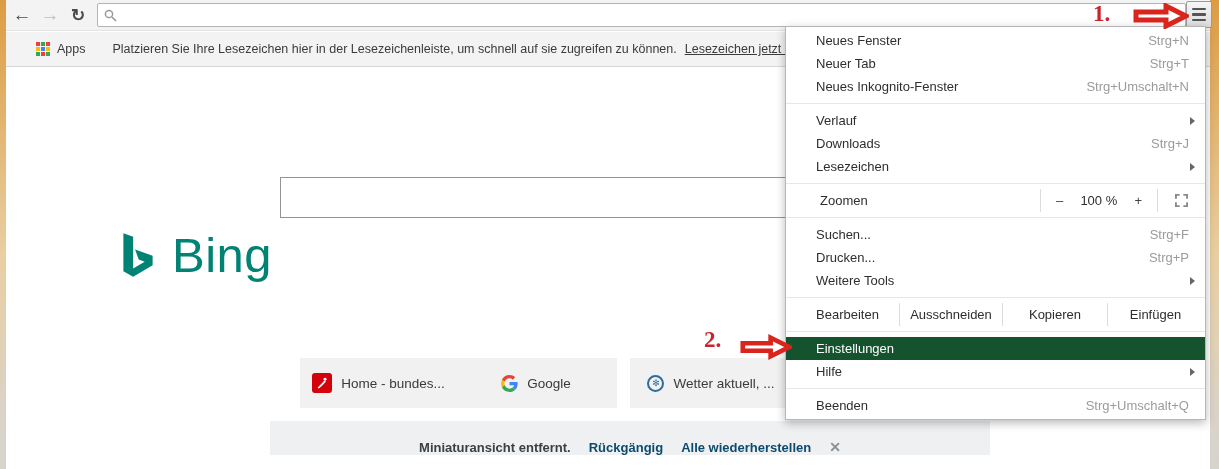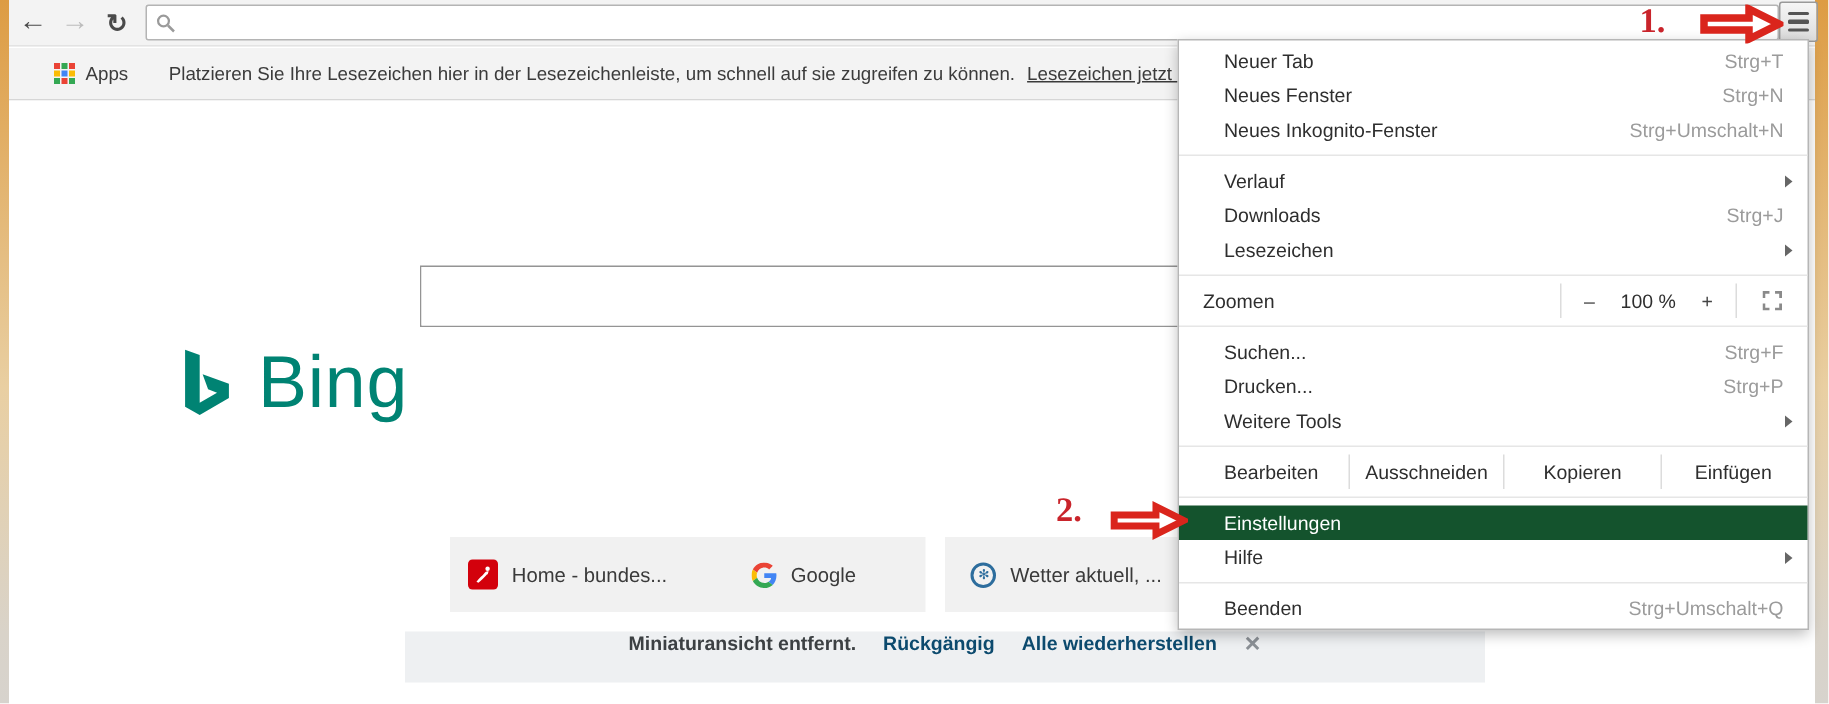--- a/index.html
+++ b/index.html
@@ -44,36 +44,36 @@
   .tile { position:absolute; top:291px; height:50px; background:#f1f1f1; display:flex; align-items:center; justify-content:center; gap:9px;
           font-size:13.5px; color:#3a3a3a; }
   .tile1 { left:274px; width:157px;margin-left:20px; }
   .tile2 { left:449px; width:162px; }
   .tile3 { left:624px; width:162px; }
   .bundesliga { width:20px; height:20px; background:#d3010c; border-radius:3px; display:flex; align-items:center; justify-content:center; }
   .weathericon { width:17px; height:17px; border:2px solid #2d6d9d; border-radius:50%; color:#2d6d9d; font-size:9px;
                  display:flex; align-items:center; justify-content:center; }
 
   .notifbar { position:absolute; left:264px; top:354px; width:720px; height:34px; background:#eef0f2;
-              display:flex; align-items:flex-start; justify-content:center; gap:18px; font-size:13px; }
+              display:flex; align-items:flex-end; justify-content:center; gap:18px; font-size:13px; }
   .notif-msg { font-weight:bold; color:#3c4043; }
   .notif-link { color:#0c4a6e; font-weight:600; cursor:pointer; }
   .notif-close { color:#8b9096; font-weight:bold; font-size:14px; cursor:pointer; }
 
   
   .menu { left:785px; top:26px; width:421px; background:#fff; border:1px solid #b6b6b6;
           box-shadow:0 3px 9px rgba(0,0,0,0.28); z-index:10; padding:2px 0; font-size:13px; color:#2e2e2e; }
   .mi { height:23px; display:flex; align-items:center; padding:0 16px 0 30px; }
   .mi .shortcut { margin-left:auto; color:#9b9b9b; }
   .mi .subarrow { margin-left:auto; width:0; height:0; border-left:5px solid #666; border-top:4px solid transparent; border-bottom:4px solid transparent; margin-right:-6px; }
   .msep { height:1px; background:#e6e6e6; margin:5px 0; }
   .vline { width:1px; background:#dcdcdc; align-self:stretch; }
 
   .zoomrow { height:23px; display:flex; align-items:stretch; }
-  .zoomrow .zlabel { width:254px; display:flex; align-items:center; padding-left:16px; }
+  .zoomrow .zlabel { width:254px; display:flex; align-items:center; padding-left:34px; }
   .zoomrow .zctrls { width:116px; display:flex; align-items:center; justify-content:space-between; padding:0 15px; }
   .zoomrow .zbtn { color:#444; cursor:pointer; }
   .zoomrow .zval { color:#2e2e2e;text-align:center; }
   .zoomrow .zfull { width:47px; display:flex; align-items:center; justify-content:center; cursor:pointer; }
 
   .editrow { height:23px; display:flex; align-items:stretch; }
   .editrow .ecell { display:flex; align-items:center; justify-content:center; }
   .editrow .ecell.first { width:113px; justify-content:flex-start; padding-left:30px; }
   .editrow .c2 { width:102px; } .editrow .c3 { width:104px; } .editrow .c4 { width:95px; }
 
@@ -167,26 +167,26 @@
   <div class="notifbar">
     <span class="notif-msg">Miniaturansicht entfernt.</span>
     <span class="notif-link">Rückgängig</span>
     <span class="notif-link">Alle wiederherstellen</span>
     <span class="notif-close">✕</span>
   </div>
 </div>
 
 <div class="abs menu">
   <div class="mi">
+    <span>Neues Fenster</span>
+    <span class="shortcut">Strg+N</span>
+  </div>
+  <div class="mi">
     <span>Neuer Tab</span>
     <span class="shortcut">Strg+T</span>
-  </div>
-  <div class="mi">
-    <span>Neues Fenster</span>
-    <span class="shortcut">Strg+N</span>
   </div>
   <div class="mi">
     <span>Neues Inkognito-Fenster</span>
     <span class="shortcut">Strg+Umschalt+N</span>
   </div>
   <div class="msep"></div>
   <div class="mi">
     <span>Verlauf</span>
     <span class="subarrow"></span>
   </div>

